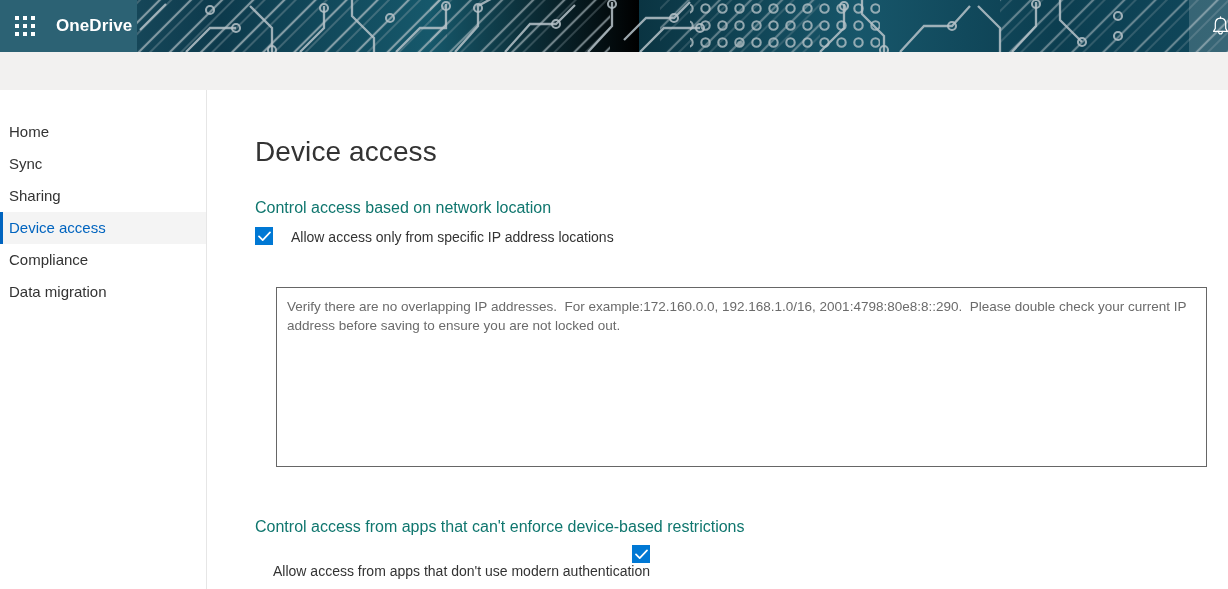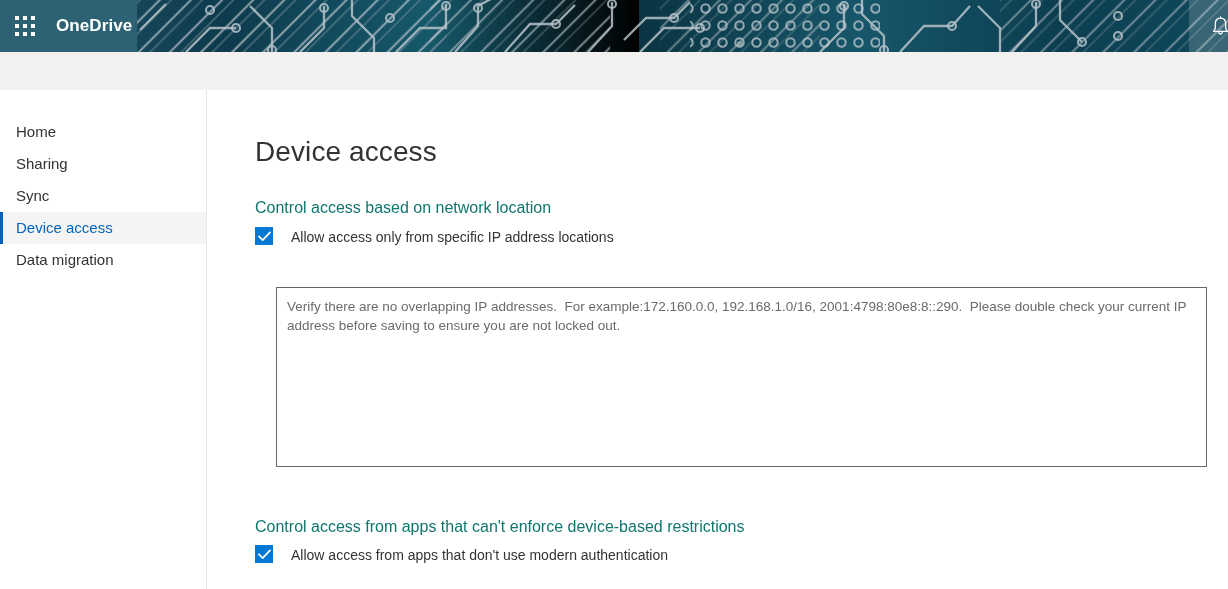--- a/index.html
+++ b/index.html
@@ -106,21 +106,21 @@
     height: 499px;
     background: #ffffff;
     border-right: 1px solid #e6e6e6;
     padding-top: 26px;
     box-sizing: border-box;
   }
   .nav-item {
     position: relative;
     height: 32px;
     line-height: 32px;
-    padding-left: 16px;
+    padding-left: 9px;
     font-size: 15px;
     color: #333333;
     cursor: pointer;
     white-space: nowrap;
     box-sizing: border-box;
   }
   .nav-item.selected {
     background: #f4f4f4;
     color: #0064bf;
   }
@@ -163,21 +163,21 @@
   .section-heading.apps    { top: 415px; }
 
   .check-row {
     position: absolute;
     left: 47px;
     display: flex;
     align-items: flex-end;
     cursor: pointer;
   }
   .check-row.ip-row   { top: 137px; }
-  .check-row.apps-row { top: 455px; }
+  .check-row.apps-row { top: 455px; flex-direction: column; }
 
   .checkbox {
     width: 18px;
     height: 18px;
     background: #0078d4;
     border: 1px solid #0078d4;
     box-sizing: border-box;
     display: flex;
     align-items: center;
     justify-content: center;
@@ -323,23 +323,24 @@
       <path d="M9.5 2.2 L9.5 0.9" stroke="#ffffff" stroke-width="1.25" stroke-linecap="round"></path>
       <path d="M7.6 15.4 C7.6 17.0 8.4 17.9 9.5 17.9 C10.6 17.9 11.4 17.0 11.4 15.4" stroke="#ffffff" stroke-width="1.25" stroke-linecap="round"></path>
     </svg>
   </div>
 </div>
 
 <div class="command-band"></div>
 
 <nav class="sidebar">
   <div class="nav-item">Home</div>
+  <div class="nav-item">Sync</div>
   <div class="nav-item">Sharing</div>
-  <div class="nav-item">Sync</div>
   <div class="nav-item selected">Device access</div>
+  <div class="nav-item">Compliance</div>
   <div class="nav-item">Data migration</div>
 </nav>
 
 <main class="content">
 
   <h1 class="page-title">Device access</h1>
 
   <h2 class="section-heading net-loc">Control access based on network location</h2>
 
   <div class="check-row ip-row">

